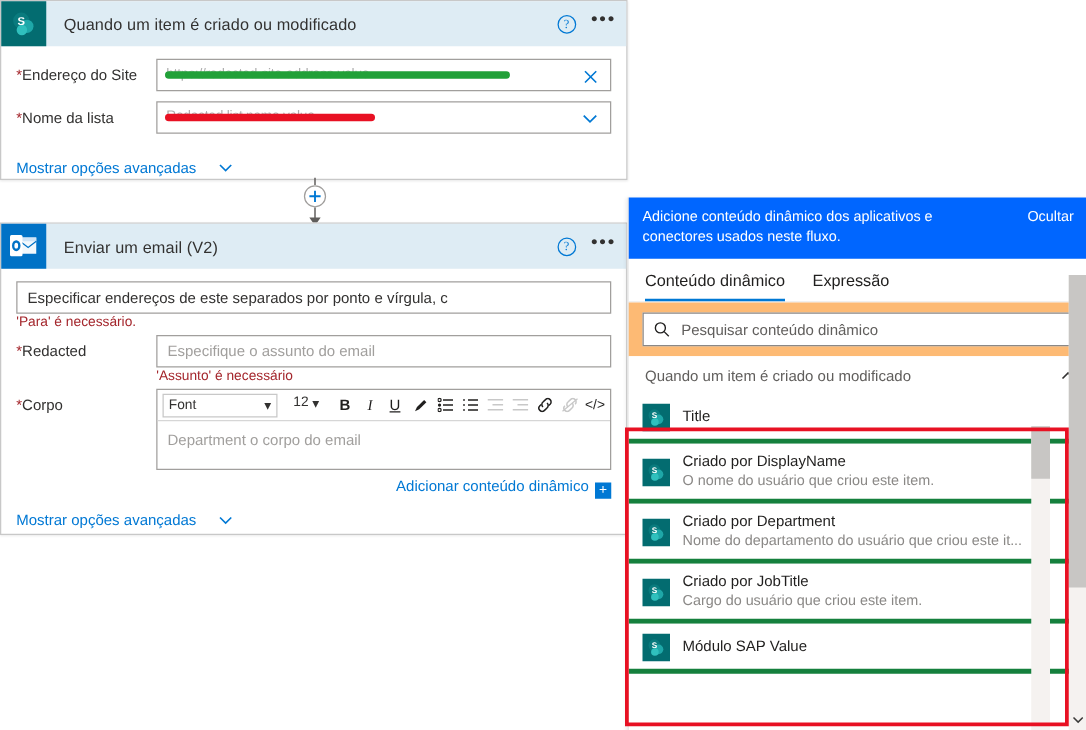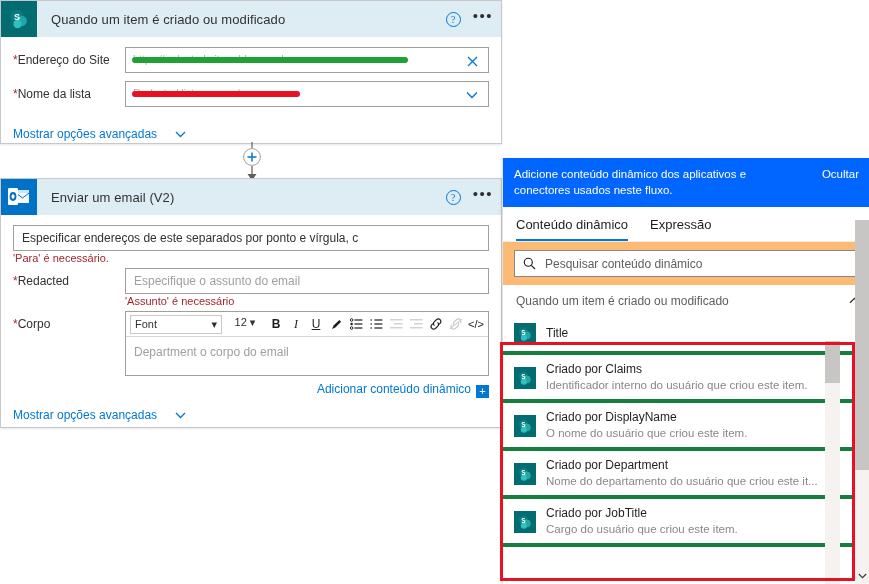--- a/index.html
+++ b/index.html
@@ -457,76 +457,62 @@
         <div class="dyn-item">
           <div class="item-icon">
             <svg width="16" height="16" viewBox="0 0 22 22">
               <circle cx="9" cy="8.5" r="6.5" fill="#0a7b7e"></circle>
               <circle cx="13.5" cy="13" r="5.3" fill="#1ea7a8"></circle>
               <circle cx="9.5" cy="16" r="4.2" fill="#30c0bd"></circle>
               <text x="6" y="12" font-family="Liberation Sans, sans-serif" font-size="9" font-weight="bold" fill="#ffffff">S</text>
             </svg>
           </div>
           <div class="item-txt">
-            <div class="item-name">Criado por Claims</div>
-            <div class="item-desc">Identificador interno do usuário que criou este item.</div>
+            <div class="item-name">Criado por DisplayName</div>
+            <div class="item-desc">O nome do usuário que criou este item.</div>
           </div>
         </div>
         <div class="dyn-item">
           <div class="item-icon">
             <svg width="16" height="16" viewBox="0 0 22 22">
               <circle cx="9" cy="8.5" r="6.5" fill="#0a7b7e"></circle>
               <circle cx="13.5" cy="13" r="5.3" fill="#1ea7a8"></circle>
               <circle cx="9.5" cy="16" r="4.2" fill="#30c0bd"></circle>
               <text x="6" y="12" font-family="Liberation Sans, sans-serif" font-size="9" font-weight="bold" fill="#ffffff">S</text>
             </svg>
           </div>
           <div class="item-txt">
-            <div class="item-name">Criado por DisplayName</div>
-            <div class="item-desc">O nome do usuário que criou este item.</div>
+            <div class="item-name">Criado por Department</div>
+            <div class="item-desc">Nome do departamento do usuário que criou este it...</div>
           </div>
         </div>
         <div class="dyn-item">
           <div class="item-icon">
             <svg width="16" height="16" viewBox="0 0 22 22">
               <circle cx="9" cy="8.5" r="6.5" fill="#0a7b7e"></circle>
               <circle cx="13.5" cy="13" r="5.3" fill="#1ea7a8"></circle>
               <circle cx="9.5" cy="16" r="4.2" fill="#30c0bd"></circle>
               <text x="6" y="12" font-family="Liberation Sans, sans-serif" font-size="9" font-weight="bold" fill="#ffffff">S</text>
             </svg>
           </div>
           <div class="item-txt">
-            <div class="item-name">Criado por Department</div>
-            <div class="item-desc">Nome do departamento do usuário que criou este it...</div>
+            <div class="item-name">Criado por JobTitle</div>
+            <div class="item-desc">Cargo do usuário que criou este item.</div>
           </div>
         </div>
         <div class="dyn-item">
           <div class="item-icon">
             <svg width="16" height="16" viewBox="0 0 22 22">
               <circle cx="9" cy="8.5" r="6.5" fill="#0a7b7e"></circle>
               <circle cx="13.5" cy="13" r="5.3" fill="#1ea7a8"></circle>
               <circle cx="9.5" cy="16" r="4.2" fill="#30c0bd"></circle>
               <text x="6" y="12" font-family="Liberation Sans, sans-serif" font-size="9" font-weight="bold" fill="#ffffff">S</text>
             </svg>
           </div>
           <div class="item-txt">
-            <div class="item-name">Criado por JobTitle</div>
-            <div class="item-desc">Cargo do usuário que criou este item.</div>
-          </div>
-        </div>
-        <div class="dyn-item">
-          <div class="item-icon">
-            <svg width="16" height="16" viewBox="0 0 22 22">
-              <circle cx="9" cy="8.5" r="6.5" fill="#0a7b7e"></circle>
-              <circle cx="13.5" cy="13" r="5.3" fill="#1ea7a8"></circle>
-              <circle cx="9.5" cy="16" r="4.2" fill="#30c0bd"></circle>
-              <text x="6" y="12" font-family="Liberation Sans, sans-serif" font-size="9" font-weight="bold" fill="#ffffff">S</text>
-            </svg>
-          </div>
-          <div class="item-txt">
             <div class="item-name">Módulo SAP Value</div>
           </div>
         </div>
       </div>
 
     <div class="sb-track" style="left:322px; top:183px; height:243px;">
       <div class="sb-thumb" style="top:0px; height:42px;"></div>
     </div>
 
     <div class="sb-track" style="left:352px; top:62px; height:364px;">

